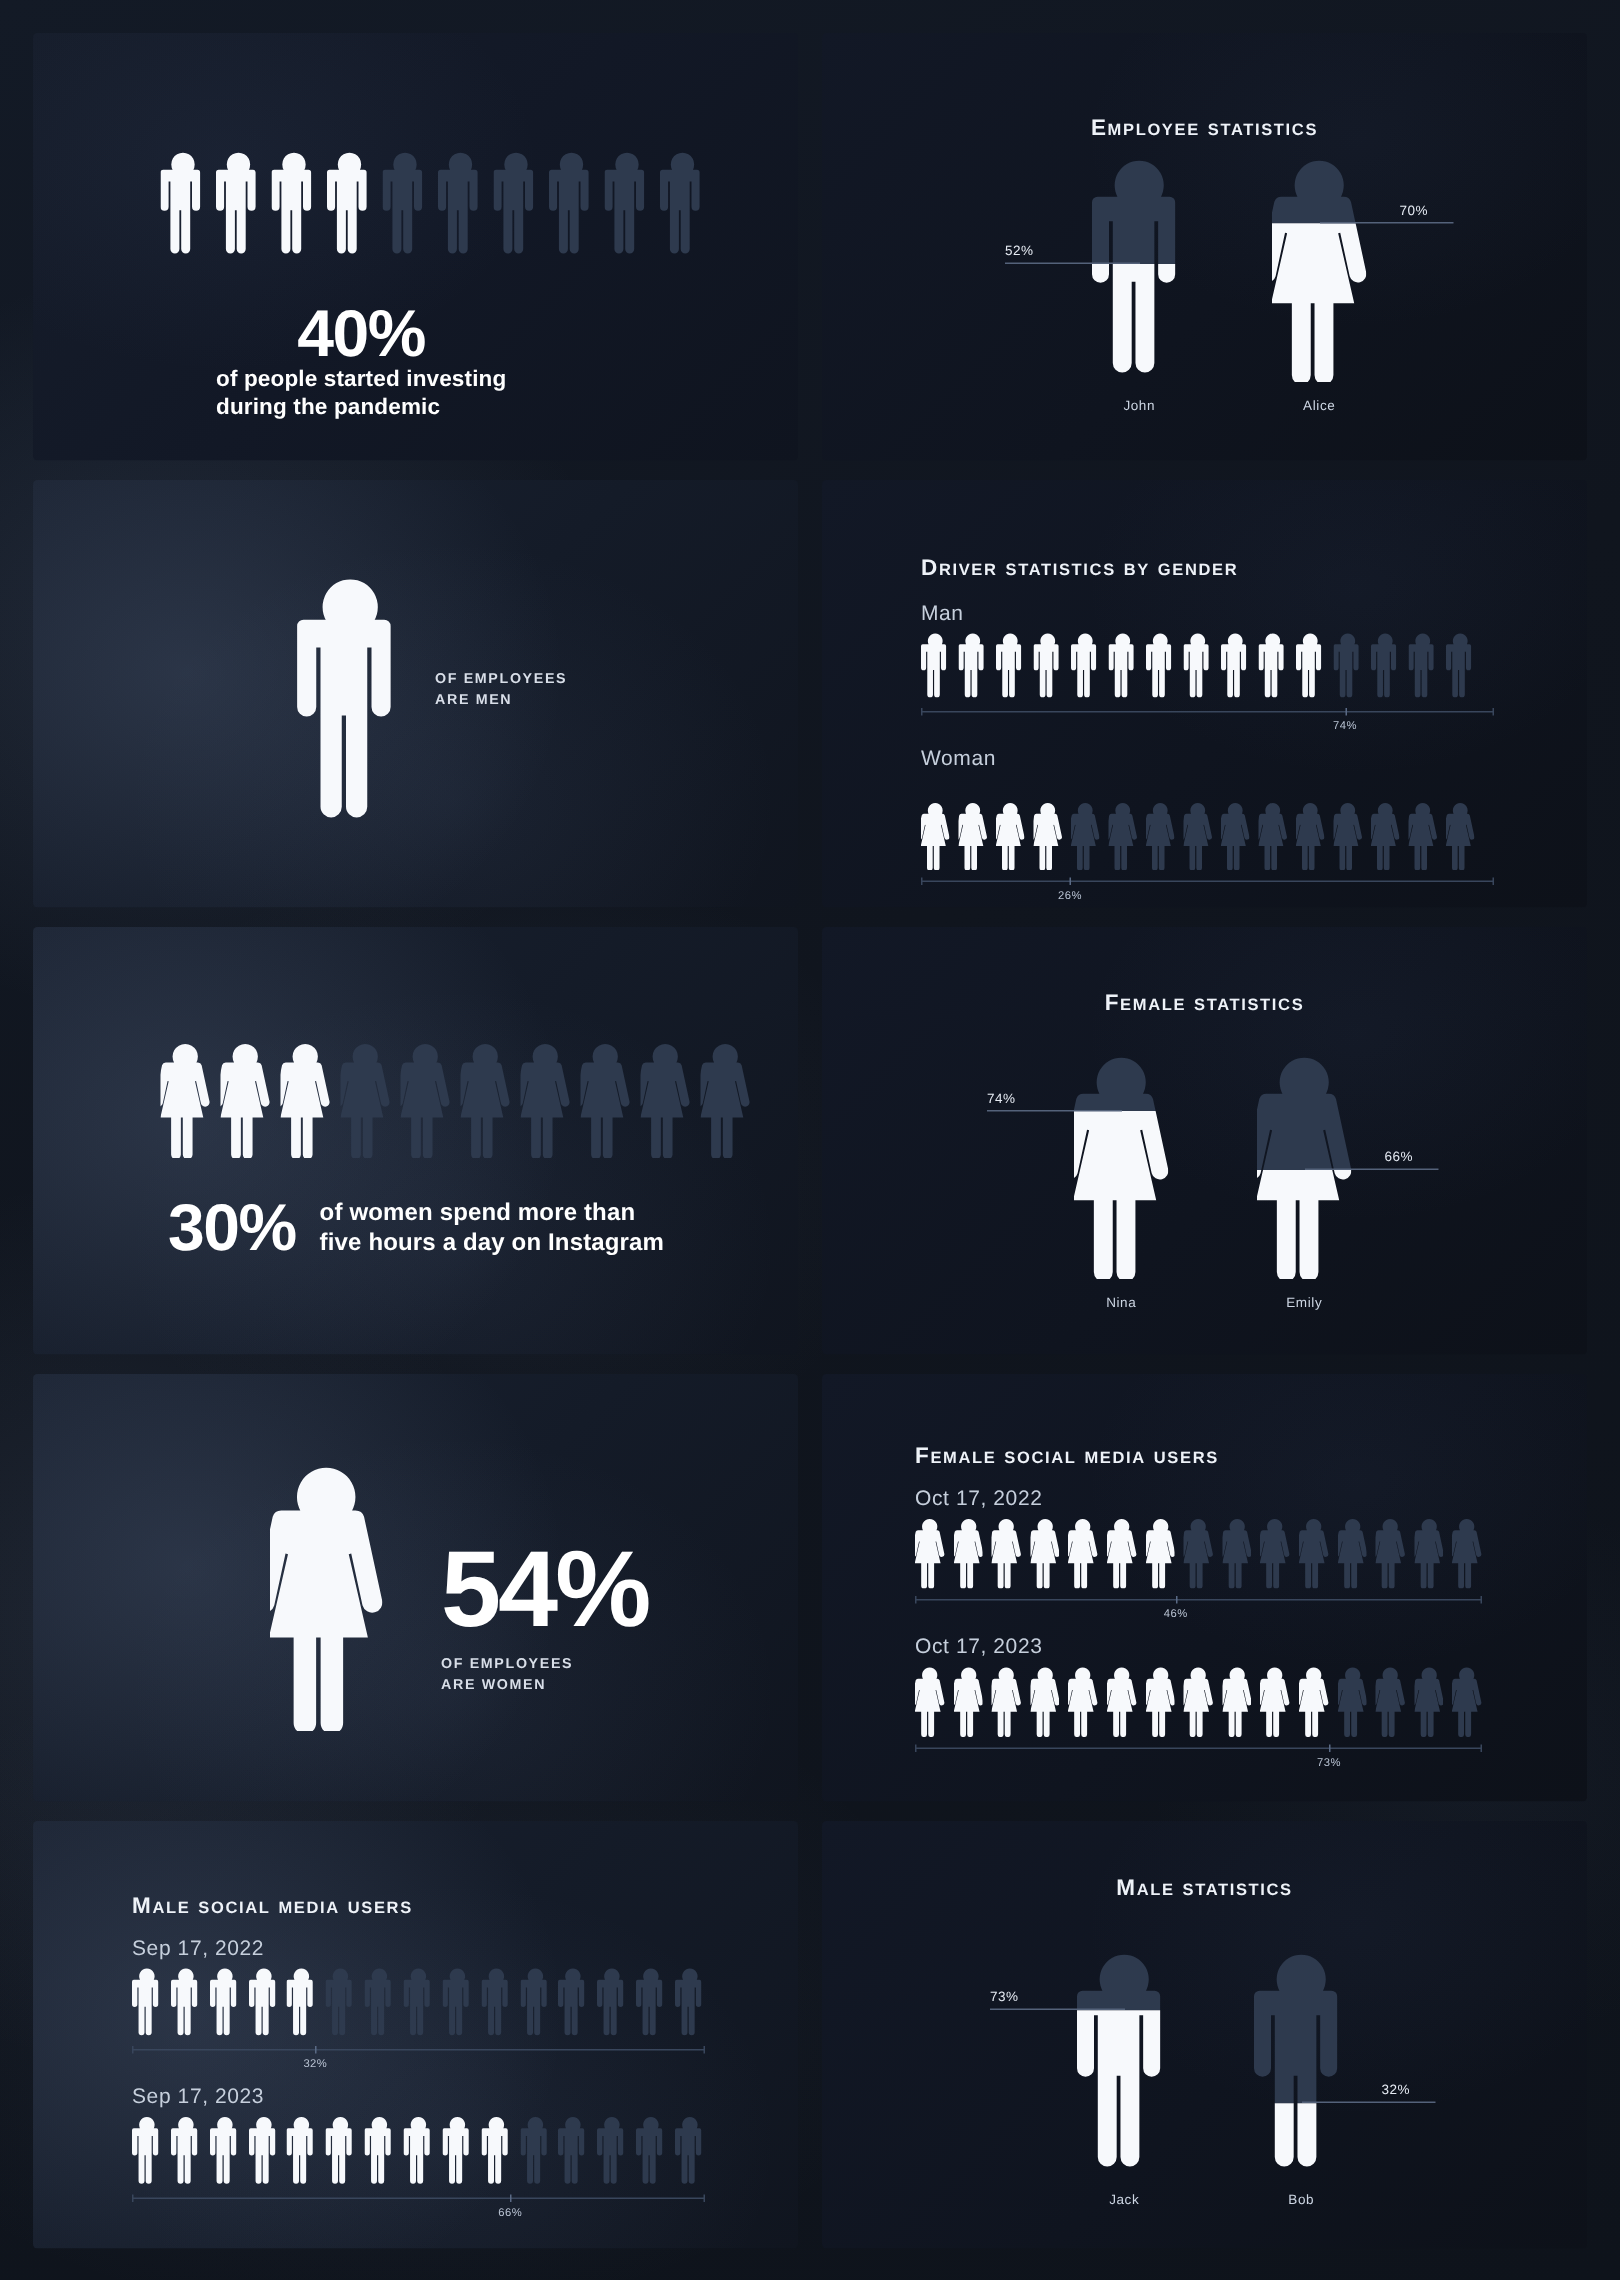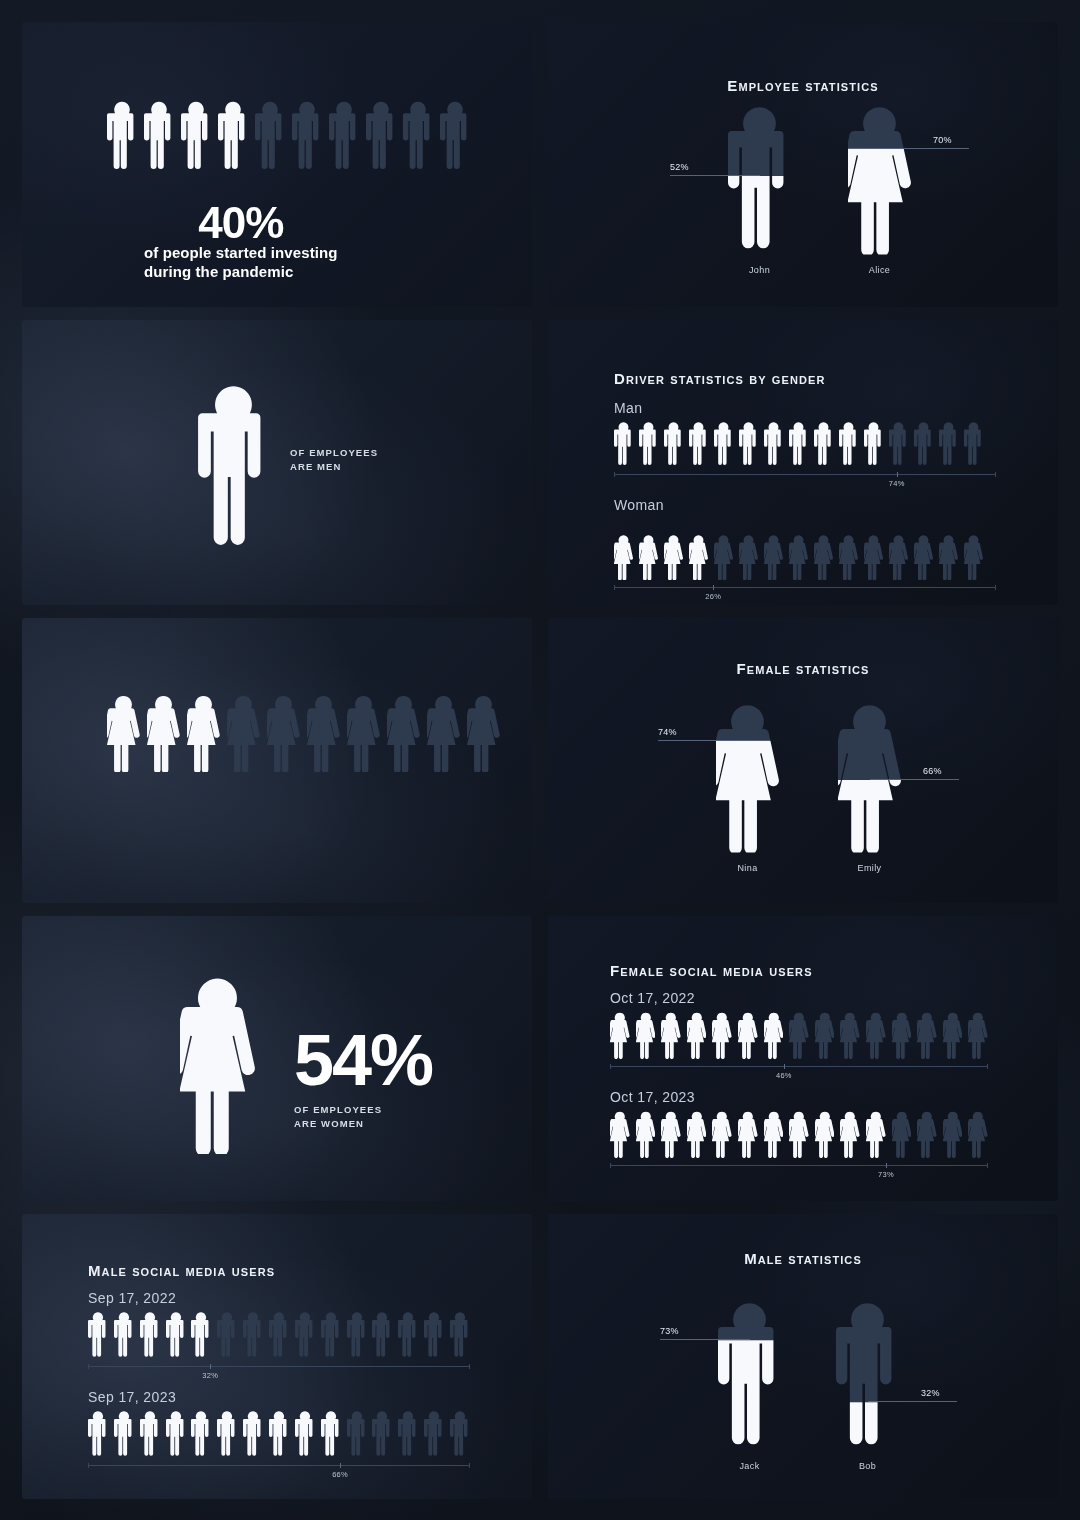--- a/index.html
+++ b/index.html
@@ -402,20 +402,27 @@
         <svg width="33" height="78" viewBox="0 0 100 240">
           <path class="fig-off" d="M50 6 a26 26 0 1 1 -0.1 0 Z M50 44 h26 a8 8 0 0 1 7.6 5.6 l16 74 a9 9 0 0 1 -17.4 4.6 l-10 -46 l-2.2 0.6 l17 74 h-22 v76 a10 10 0 0 1 -20 0 v-76 h-4 v76 a10 10 0 0 1 -20 0 v-76 h-22 l17 -74 l-2.2 -0.6 l-10 46 a9 9 0 0 1 -17.4 -4.6 l16 -74 a8 8 0 0 1 7.6 -5.6 Z"></path>
         </svg>
         <svg width="33" height="78" viewBox="0 0 100 240">
           <path class="fig-off" d="M50 6 a26 26 0 1 1 -0.1 0 Z M50 44 h26 a8 8 0 0 1 7.6 5.6 l16 74 a9 9 0 0 1 -17.4 4.6 l-10 -46 l-2.2 0.6 l17 74 h-22 v76 a10 10 0 0 1 -20 0 v-76 h-4 v76 a10 10 0 0 1 -20 0 v-76 h-22 l17 -74 l-2.2 -0.6 l-10 46 a9 9 0 0 1 -17.4 -4.6 l16 -74 a8 8 0 0 1 7.6 -5.6 Z"></path>
         </svg>
         <svg width="33" height="78" viewBox="0 0 100 240">
           <path class="fig-off" d="M50 6 a26 26 0 1 1 -0.1 0 Z M50 44 h26 a8 8 0 0 1 7.6 5.6 l16 74 a9 9 0 0 1 -17.4 4.6 l-10 -46 l-2.2 0.6 l17 74 h-22 v76 a10 10 0 0 1 -20 0 v-76 h-4 v76 a10 10 0 0 1 -20 0 v-76 h-22 l17 -74 l-2.2 -0.6 l-10 46 a9 9 0 0 1 -17.4 -4.6 l16 -74 a8 8 0 0 1 7.6 -5.6 Z"></path>
         </svg>
       </div>
+    <div class="bigstat-row" style="position:absolute; left:90px; top:180px; align-items:center; gap:16px;">
+      <div class="bigpct">30%</div>
+      <div>
+        <div class="stat-caption" style="font-size:16px;">of women spend more than</div>
+        <div class="stat-caption" style="font-size:16px;">five hours a day on Instagram</div>
+      </div>
+    </div>
   </div>
 
   <div class="panel darker" style="left:548px; top:618px; width:510px; height:285px;">
     <div class="panel-title title-center" style="position:absolute; top:42px;">Female statistics</div>
     <div class="people-pair" id="pair-female">
         <div class="person" style="left:168px; bottom:50px; width:63px; height:152px;"><svg width="63" height="152" viewBox="0 0 100 240">
             <defs>
               <clipPath id="clipTop-pair-female-0">
                 <rect x="0" y="0" width="100" height="62.400000000000006"></rect>
               </clipPath>

